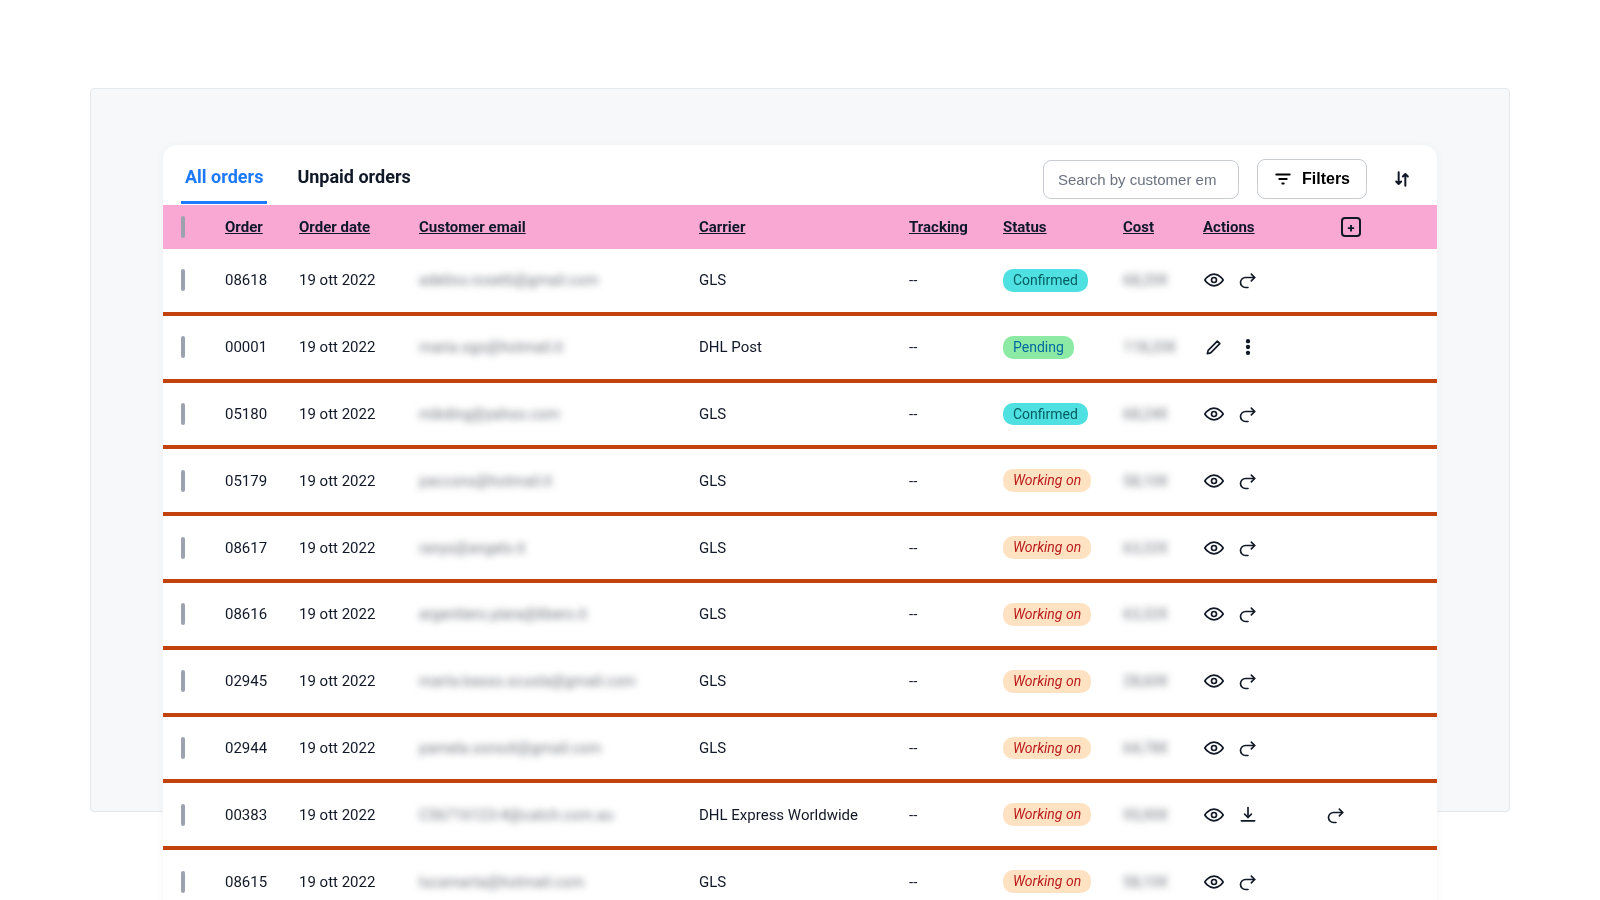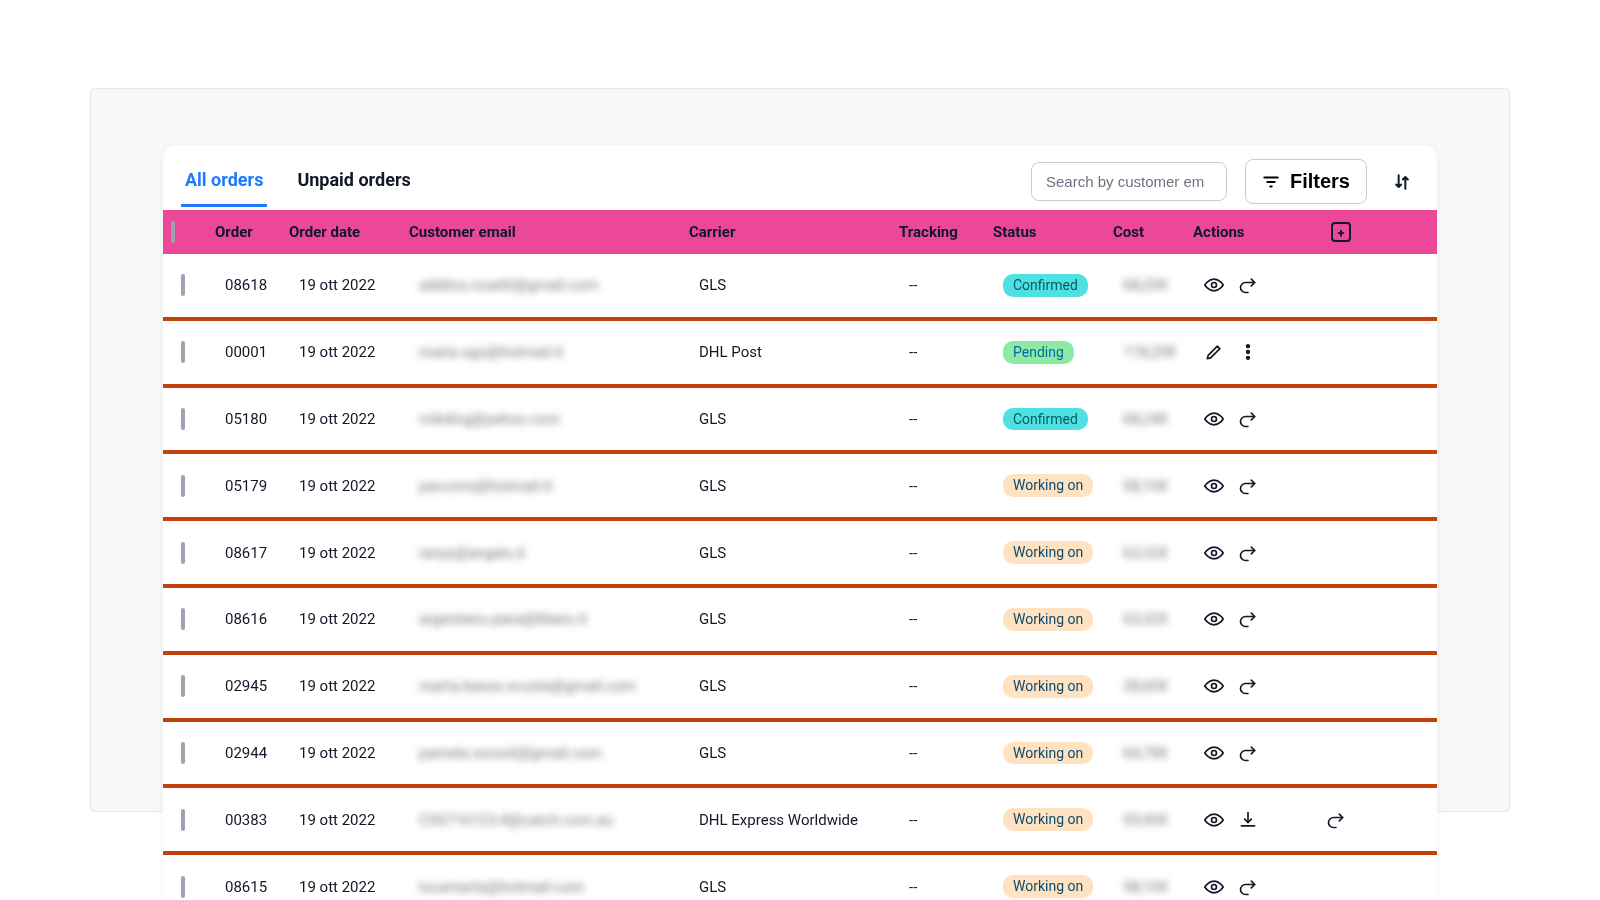--- a/index.html
+++ b/index.html
@@ -60,45 +60,46 @@
   }
   .search::placeholder { color: #6b7280; }
   .filters-btn {
     display: inline-flex;
     align-items: center;
     gap: 10px;
     border: 1px solid #c8ccd1;
     background: #fff;
     border-radius: 8px;
     padding: 10px 16px;
-    font-size: 20px;
+    font-size: 16px;
     font-weight: 700;
     cursor: pointer;
     margin-bottom: 6px;
   }
   .sort-btn {
     display: inline-flex;
     align-items: center;
     justify-content: center;
     width: 34px; height: 34px;
     border-radius: 8px;
     cursor: pointer;
     margin-bottom: 6px;
   }
 
   
   .thead {
     display: grid;
     grid-template-columns: 44px 74px 120px 280px 210px 94px 120px 80px 122px 36px;
     align-items: center;
-    background: #ec4899;
+    background: #f9a8d4;
     font-weight: 700;
     font-size: 15px;
     color: #0f172a;
-    padding: 12px 8px;
+    padding: 12px 18px;
+    text-decoration: underline;
   }
   .row {
     display: grid;
     grid-template-columns: 44px 74px 120px 280px 210px 94px 120px 80px 122px 36px;
     align-items: center;
     border-bottom: 4px solid #c2410c;
     font-size: 15px;
     color: #111827;
     padding: 20px 18px;
     min-height: 37px;
@@ -117,21 +118,21 @@
   .badge {
     display: inline-block;
     padding: 3px 10px;
     border-radius: 10px;
     font-size: 14px;
     line-height: 1.2;
     white-space: nowrap;
   }
   .badge.confirmed { background: #4fe0e1; color: #045d61; }
   .badge.pending   { background: #8ceaa5; color: #0369a1; }
-  .badge.working   { background: #ffe2c2; color: #0c4a6e; }
+  .badge.working   { background: #ffe2c2; color: #b91c1c; font-style: italic; }
   .actions { display: flex; gap: 12px; align-items: center; }
   .icon-btn {
     display: inline-flex;
     align-items: center;
     justify-content: center;
     width: 22px; height: 22px;
     cursor: pointer;
     color: #0f172a;
   }
   .add-col {

